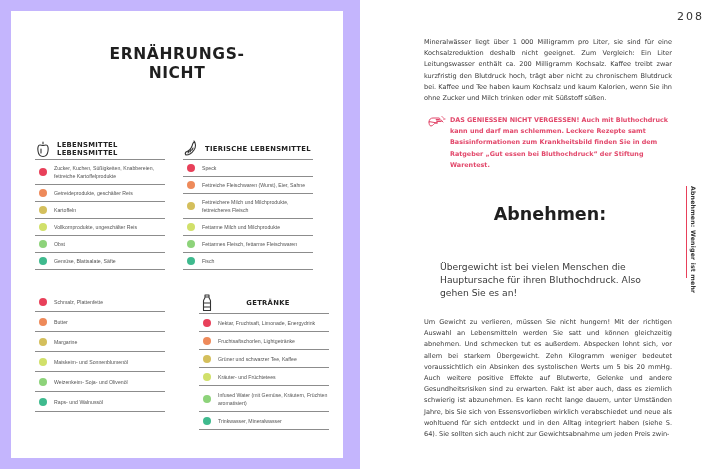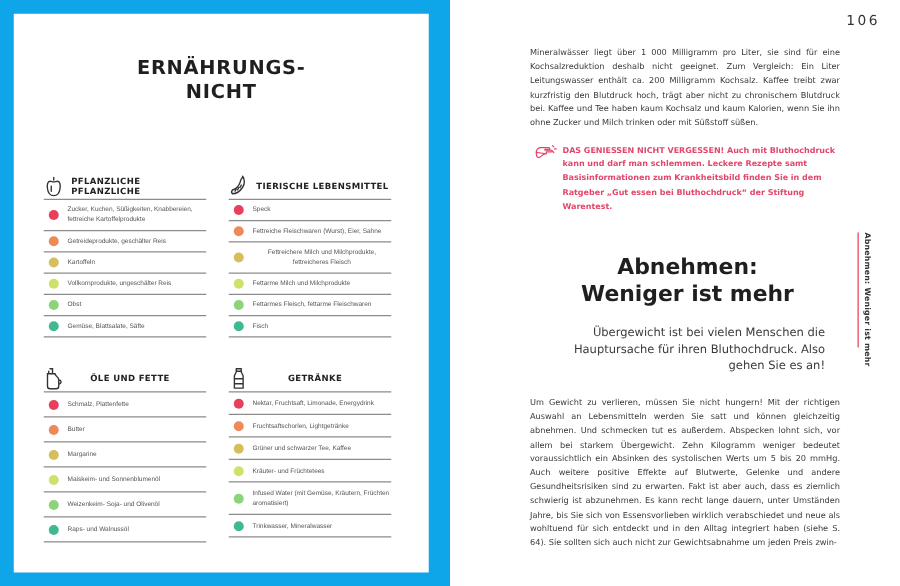--- a/index.html
+++ b/index.html
@@ -2,21 +2,21 @@
 <html><head>
 <meta charset="utf-8">
 <style>
   * { box-sizing: border-box; margin: 0; padding: 0; }
   html, body { width: 720px; height: 469px; overflow: hidden; background: #ffffff; }
   body { position: relative; font-family: "Liberation Sans", sans-serif; color: #2a2a2a; }
 
   
   .left-page {
     position: absolute; left: 0; top: 0; width: 360px; height: 469px;
-    background: #0ea5e9;
+    background: #c4b5fd;
   }
   .panel {
     position: absolute; left: 11px; top: 11px; width: 332px; height: 447px;
     background: #ffffff;
   }
   .panel-title {
     position: absolute; left: 0; top: 34px; width: 332px; text-align: center;
     font-family: "DejaVu Sans", sans-serif; font-weight: bold;
     font-size: 15.5px; line-height: 19px; letter-spacing: 0.6px; color: #1f1f1f;
   }
@@ -68,21 +68,21 @@
   .tip-text {
     font-family: "DejaVu Sans", sans-serif; font-weight: bold; font-size: 6.4px; line-height: 11.2px;
     color: #e2476a;
   }
   .section-title {
     position: absolute; left: 430px; top: 203px; width: 240px; text-align: center;
     font-family: "DejaVu Sans", sans-serif; font-weight: bold; font-size: 17.5px; line-height: 22px; color: #1f1f1f;
   }
   .section-title span { display: block; text-align: center; }
   .section-sub {
-    position: absolute; left: 440px; top: 260px; width: 220px; text-align: right;
+    position: absolute; left: 440px; top: 260px; width: 220px; text-align: left;
     font-family: "DejaVu Sans", sans-serif; font-size: 9.2px; line-height: 13px; color: #3a3a3a;
   }
   .side-tab {
     position: absolute; left: 686px; top: 186px; width: 14px; height: 92px;
     border-left: 1.5px solid #e8405a;
   }
   .side-tab-text {
     position: absolute; left: 10px; top: 0; transform-origin: 0 0; transform: rotate(90deg);
     white-space: nowrap; font-family: "DejaVu Sans", sans-serif; font-weight: bold; font-size: 6.2px; color: #333;
     letter-spacing: 0.2px;
@@ -98,21 +98,21 @@
       <span>NICHT</span>
     </div>
 
     <div class="category" style="left:24px; top:127px;">
       <div class="cat-head">
         <span class="cat-icon">
           <svg viewBox="0 0 16 18">
               <path d="M8 2 L8 4 M5 5 C3 5 2.5 8 3 11 C3.5 15 6 16.5 8 16.5 C10 16.5 12.5 15 13 11 C13.5 8 13 5 11 5 C10 5 9 5.5 8 5.5 C7 5.5 6 5 5 5 Z M6 9 L6 13" fill="none" stroke="#333" stroke-width="1.1" stroke-linecap="round"></path>
             </svg>
         </span>
-        <span class="cat-title">PFLANZLICHE PFLANZLICHE</span>
+        <span class="cat-title">LEBENSMITTEL LEBENSMITTEL</span>
       </div>
       <div class="rows">
         <div class="row">
             <span class="dot" style="background:#e8405a"></span>
             <span class="row-text">Zucker, Kuchen, Süßigkeiten, Knabbereien, fettreiche Kartoffelprodukte</span>
           </div>
         <div class="row">
             <span class="dot" style="background:#ee8a5a"></span>
             <span class="row-text">Getreideprodukte, geschälter Reis</span>
           </div>
@@ -128,21 +128,21 @@
             <span class="dot" style="background:#8dd37a"></span>
             <span class="row-text">Obst</span>
           </div>
         <div class="row">
             <span class="dot" style="background:#3fba8e"></span>
             <span class="row-text">Gemüse, Blattsalate, Säfte</span>
           </div>
       </div>
     </div>
 
-    <div class="category" style="left:172px; top:127px;text-align:center;">
+    <div class="category" style="left:172px; top:127px;">
       <div class="cat-head">
         <span class="cat-icon">
           <svg viewBox="0 0 16 18">
               <path d="M11 2 C13 3 13 7 11 10 C9 13 6 15 3 15 C2 14 2 13 3 12 C6 11 8 9 9 6 C9.5 4 10 2.5 11 2 Z M11 1 L12 2.5 M5 13 L6 11 M7 12 L8 10 M9 10 L10 8" fill="none" stroke="#333" stroke-width="1.1" stroke-linecap="round"></path>
             </svg>
         </span>
         <span class="cat-title">TIERISCHE LEBENSMITTEL</span>
       </div>
       <div class="rows">
         <div class="row">
@@ -166,28 +166,20 @@
             <span class="row-text">Fettarmes Fleisch, fettarme Fleischwaren</span>
           </div>
         <div class="row">
             <span class="dot" style="background:#3fba8e"></span>
             <span class="row-text">Fisch</span>
           </div>
       </div>
     </div>
 
     <div class="category" style="left:24px; top:281px;">
-      <div class="cat-head centered">
-        <span class="cat-icon">
-          <svg viewBox="0 0 16 18">
-              <path d="M5 1 L7 1 L7 5 M4 3 L4 5 M3 5 L9 5 C9 7 12 7 12 10 L12 15 C12 16.5 11 17 10 17 L5 17 C3.5 17 3 16 3 15 L3 8 C3 6.5 3 5.5 3 5 Z M12 10 C14 10 14.5 12 13 13" fill="none" stroke="#333" stroke-width="1.1" stroke-linecap="round"></path>
-            </svg>
-        </span>
-        <span class="cat-title">ÖLE UND FETTE</span>
-      </div>
       <div class="rows">
         <div class="row" style="padding:5.5px 0">
             <span class="dot" style="background:#e8405a"></span>
             <span class="row-text">Schmalz, Plattenfette</span>
           </div>
         <div class="row" style="padding:5.5px 0">
             <span class="dot" style="background:#ee8a5a"></span>
             <span class="row-text">Butter</span>
           </div>
         <div class="row" style="padding:5.5px 0">
@@ -202,21 +194,21 @@
             <span class="dot" style="background:#8dd37a"></span>
             <span class="row-text">Weizenkeim- Soja- und Olivenöl</span>
           </div>
         <div class="row" style="padding:5.5px 0">
             <span class="dot" style="background:#3fba8e"></span>
             <span class="row-text">Raps- und Walnussöl</span>
           </div>
       </div>
     </div>
 
-    <div class="category" style="left:172px; top:281px;">
+    <div class="category" style="left:188px; top:281px;">
       <div class="cat-head centered">
         <span class="cat-icon">
           <svg viewBox="0 0 16 18">
               <path d="M6 1 L10 1 L10 3 L6 3 Z M6 3 C6 5 4.5 5.5 4.5 7 L4.5 16.5 L11.5 16.5 L11.5 7 C11.5 5.5 10 5 10 3 M4.5 9 L11.5 9 M4.5 13 L11.5 13" fill="none" stroke="#333" stroke-width="1.1" stroke-linejoin="round"></path>
             </svg>
         </span>
         <span class="cat-title">GETRÄNKE</span>
       </div>
       <div class="rows">
         <div class="row" style="padding:4.5px 0">
@@ -241,36 +233,35 @@
           </div>
         <div class="row" style="padding:4.5px 0">
             <span class="dot" style="background:#3fba8e"></span>
             <span class="row-text">Trinkwasser, Mineralwasser</span>
           </div>
       </div>
     </div>
   </div>
 </div>
 
-<div class="page-number">106</div>
+<div class="page-number">208</div>
 
 <div class="body-text" style="top:37px;">Mineralwässer liegt über 1 000 Milligramm pro Liter, sie sind für eine Kochsalzreduktion deshalb nicht geeignet. Zum Vergleich: Ein Liter Leitungswasser enthält ca. 200 Milligramm Kochsalz. Kaffee treibt zwar kurzfristig den Blutdruck hoch, trägt aber nicht zu chronischem Blutdruck bei. Kaffee und Tee haben kaum Kochsalz und kaum Kalorien, wenn Sie ihn ohne Zucker und Milch trinken oder mit Süßstoff süßen.</div>
 
 <div class="tip">
   <span class="tip-icon">
     <svg viewBox="0 0 18 14">
         <path d="M1 7 C1 4 3 3 5 3 L11 3 C12 3 12 4.5 11 4.5 L8 4.5 L8 5 L13 5 C14 5 14 6.5 13 6.5 L9 6.5 M9 6.5 L9 8 M9 8 L8 8 C6 8 5 11 3 11 C1.5 11 1 9 1 7 Z M14 1.5 L15 2.5 M15.5 4 L17 4 M14 6 L15 7" fill="none" stroke="#e2476a" stroke-width="1" stroke-linecap="round"></path>
       </svg>
   </span>
   <span class="tip-text">DAS GENIESSEN NICHT VERGESSEN! Auch mit Bluthochdruck kann und darf man schlemmen. Leckere Rezepte samt Basisinformationen zum Krankheitsbild finden Sie in dem Ratgeber „Gut essen bei Bluthochdruck“ der Stiftung Warentest.</span>
 </div>
 
 <div class="section-title">
   <span>Abnehmen:</span>
-  <span>Weniger ist mehr</span>
 </div>
 <div class="section-sub">Übergewicht ist bei vielen Menschen die Hauptursache für ihren Bluthochdruck. Also gehen Sie es an!</div>
 
 <div class="side-tab">
   <span class="side-tab-text">Abnehmen: Weniger ist mehr</span>
 </div>
 
 <div class="body-text" style="top:317px;">Um Gewicht zu verlieren, müssen Sie nicht hungern! Mit der richtigen Auswahl an Lebensmitteln werden Sie satt und können gleichzeitig abnehmen. Und schmecken tut es außerdem. Abspecken lohnt sich, vor allem bei starkem Übergewicht. Zehn Kilogramm weniger bedeutet voraussichtlich ein Absinken des systolischen Werts um 5 bis 20 mmHg. Auch weitere positive Effekte auf Blutwerte, Gelenke und andere Gesundheitsrisiken sind zu erwarten. Fakt ist aber auch, dass es ziemlich schwierig ist abzunehmen. Es kann recht lange dauern, unter Umständen Jahre, bis Sie sich von Essensvorlieben wirklich verabschiedet und neue als wohltuend für sich entdeckt und in den Alltag integriert haben (siehe S. 64). Sie sollten sich auch nicht zur Gewichtsabnahme um jeden Preis zwin-</div>
 
 </body></html>

